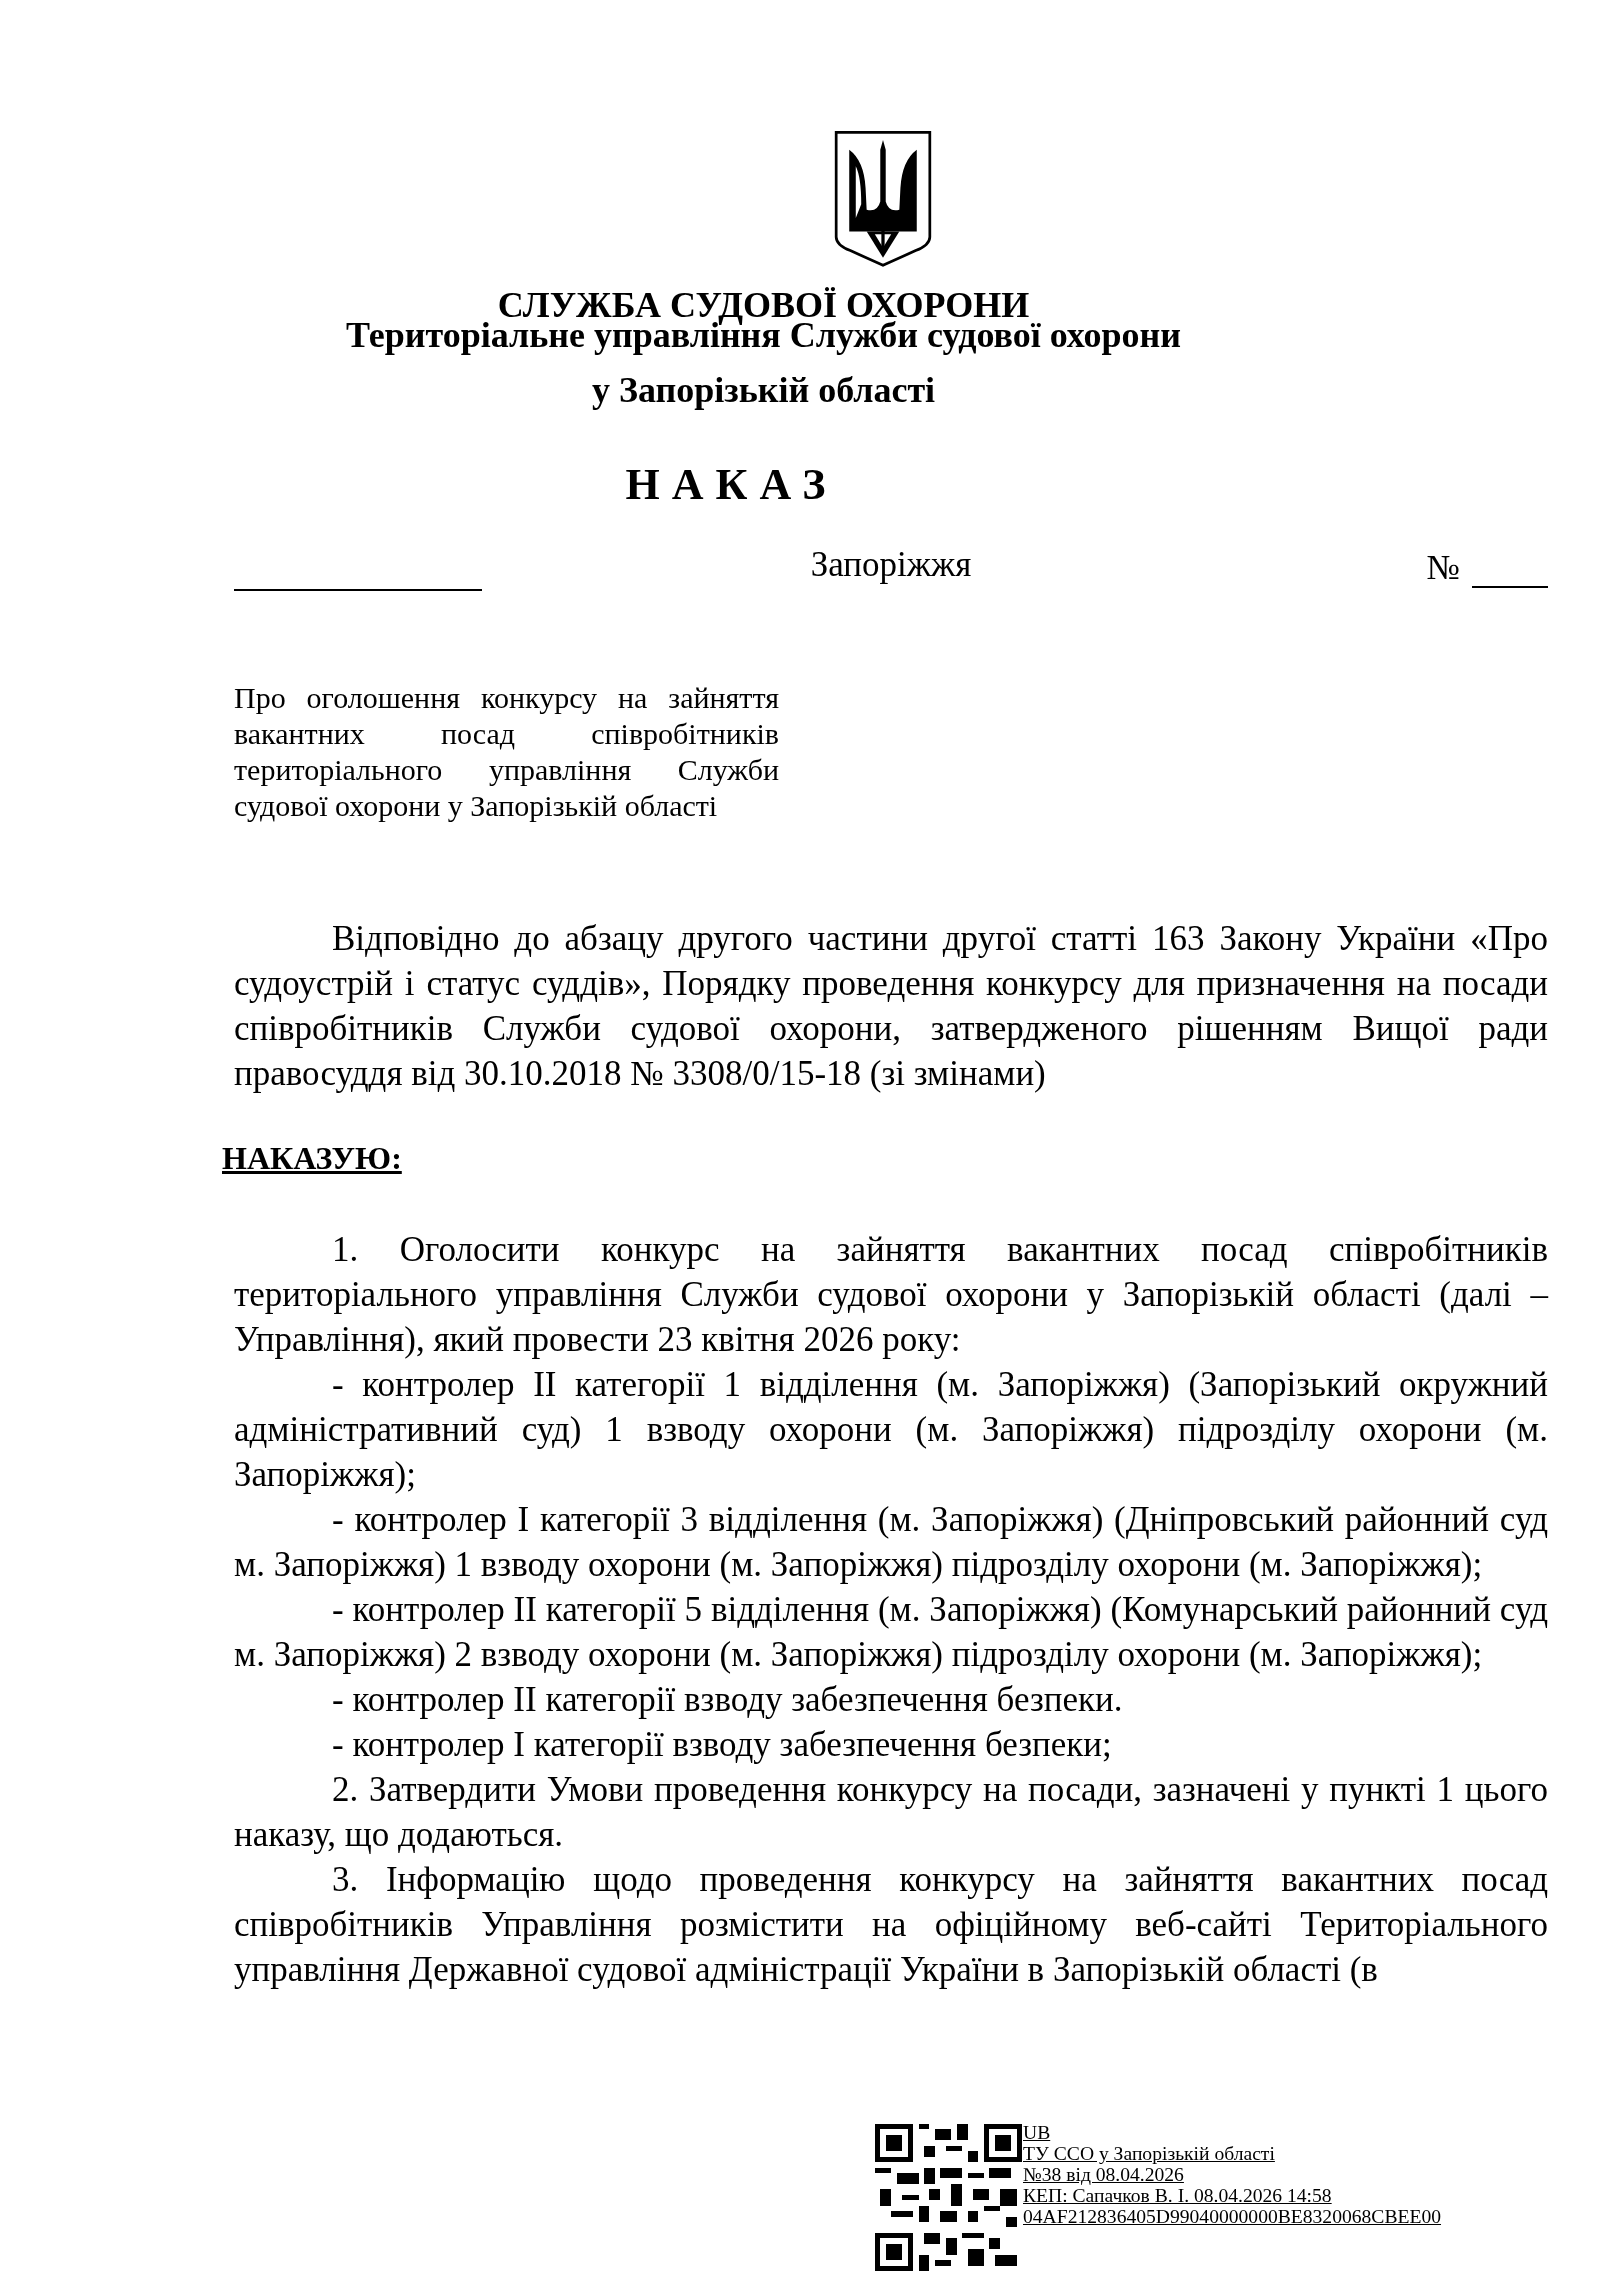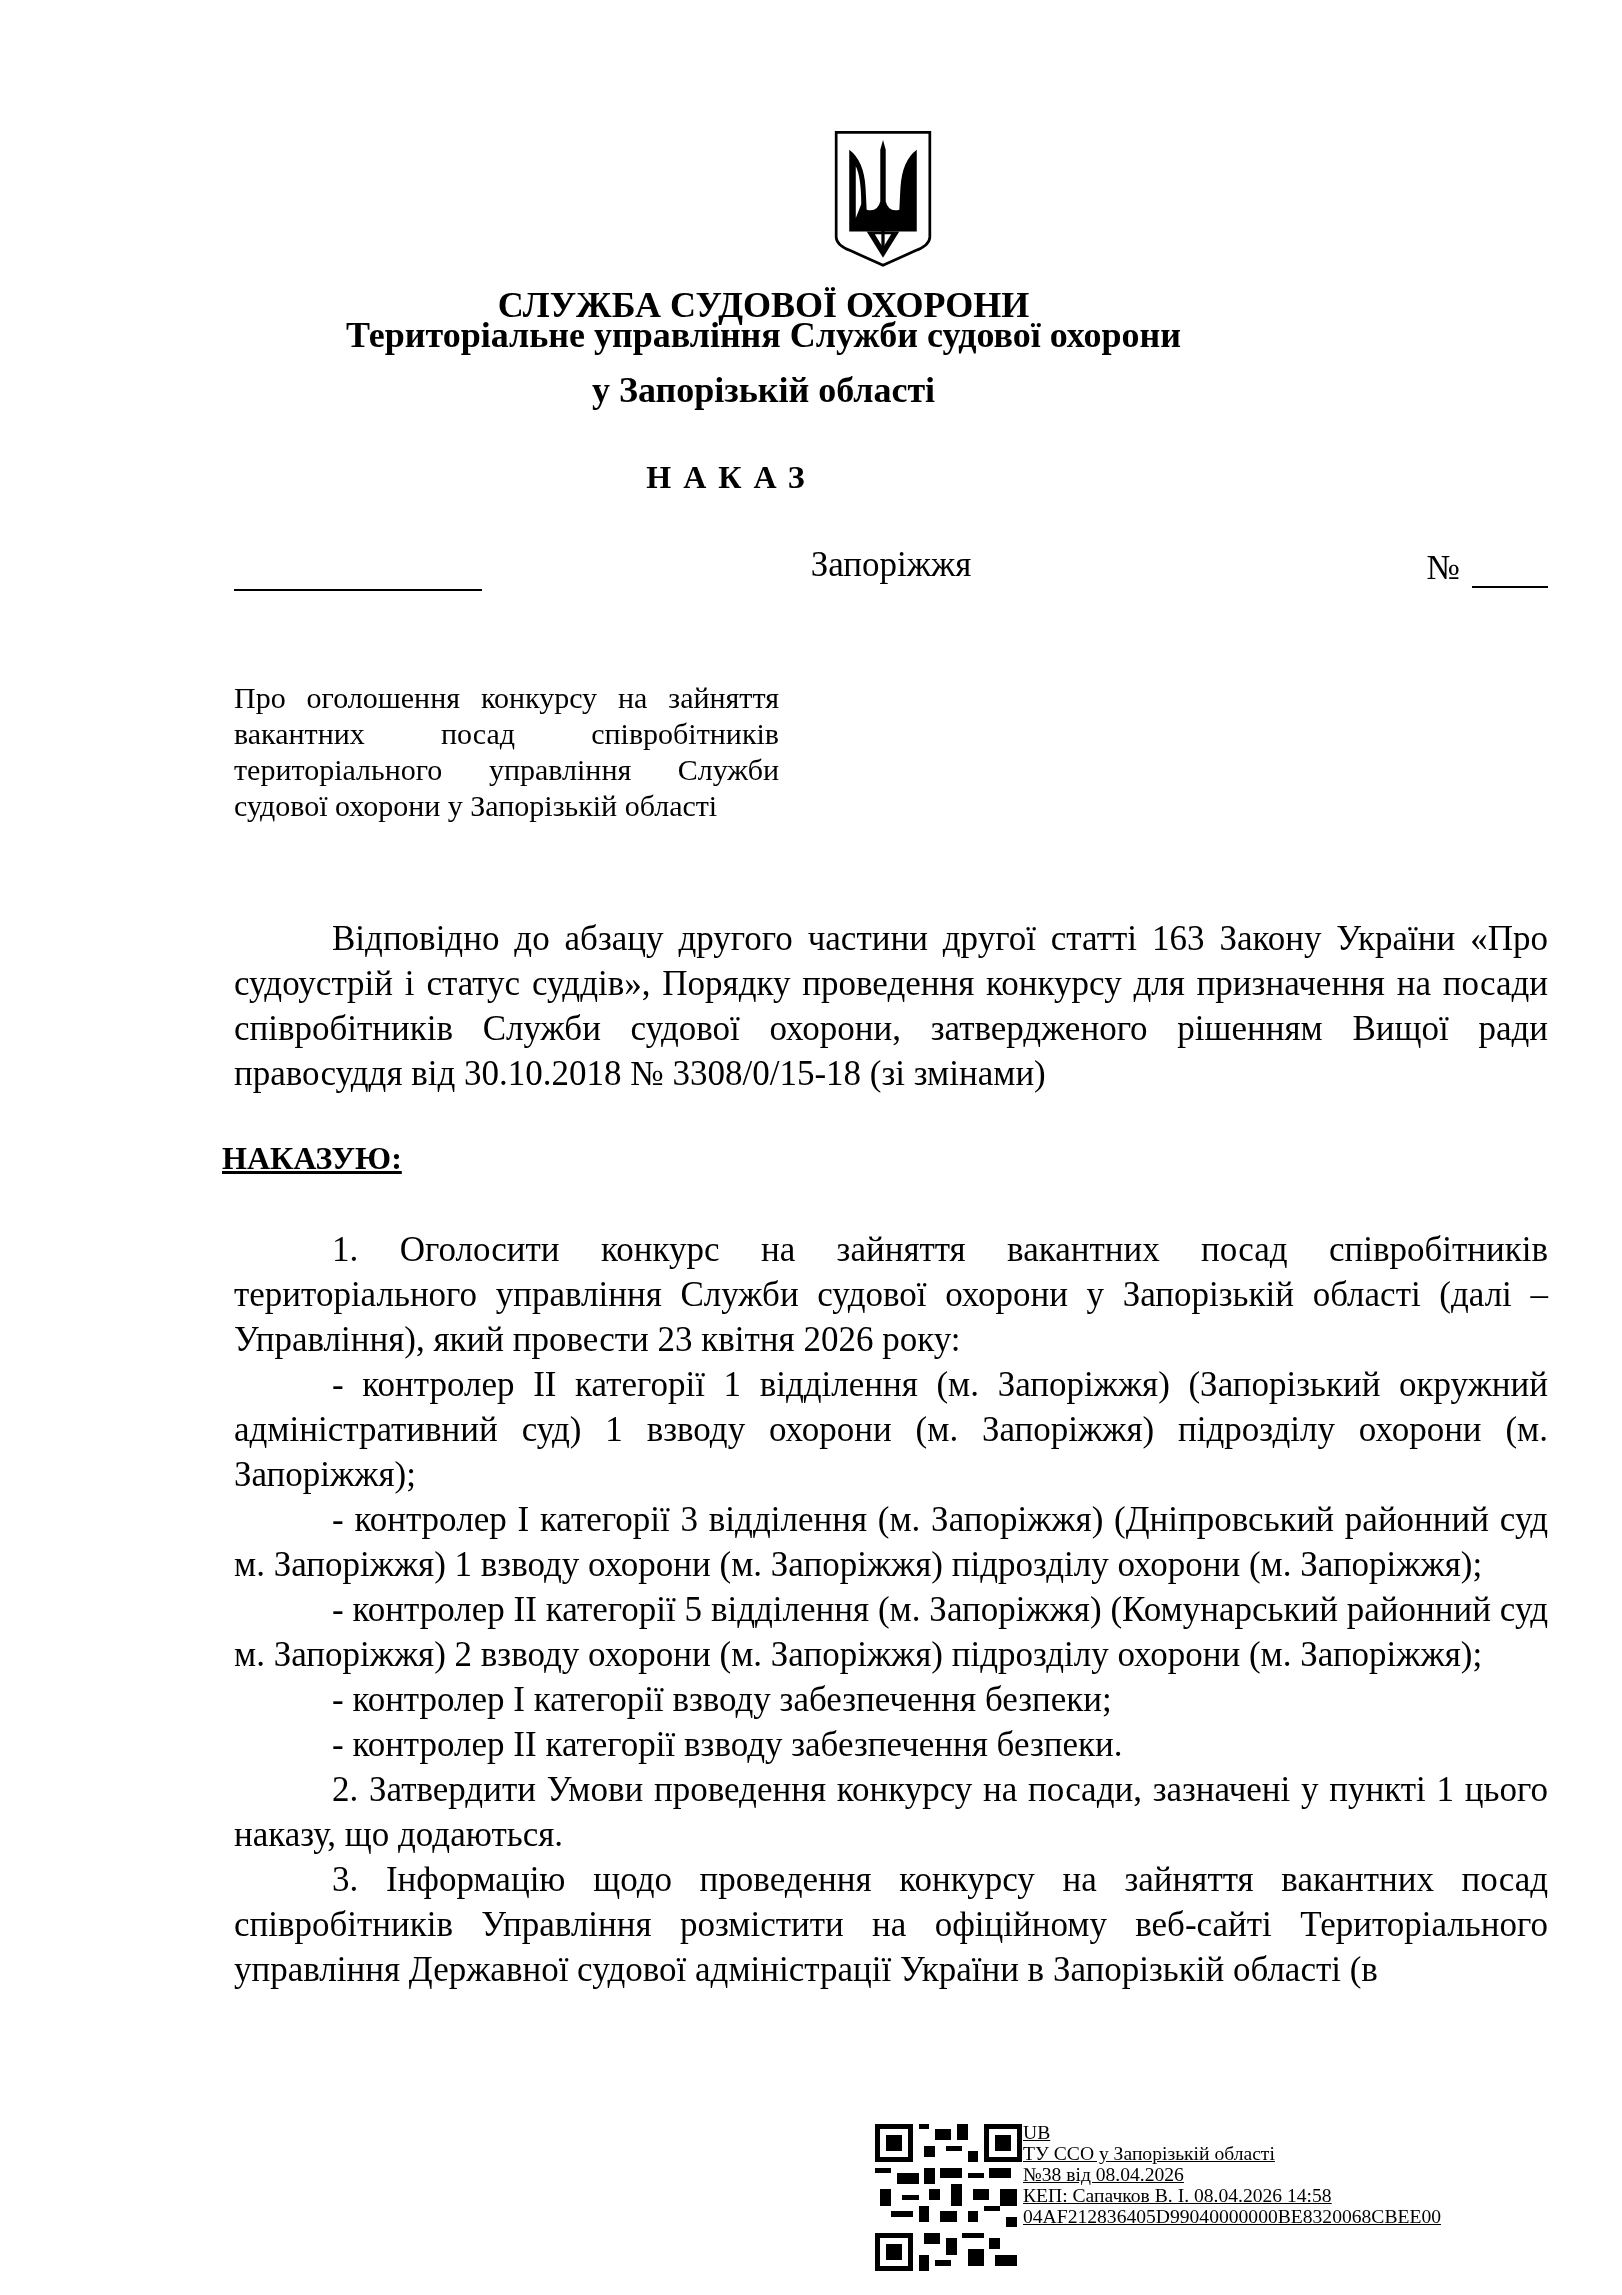--- a/index.html
+++ b/index.html
@@ -4,21 +4,21 @@
   <style>
     html, body { margin: 0; padding: 0; background: #ffffff; }
     body { width: 1623px; height: 2295px; position: relative; overflow: hidden;
            font-family: "Liberation Serif", "DejaVu Serif", serif; color: #000; }
     .abs { position: absolute; }
     .emblem { left: 834px; top: 128px; width: 98px; height: 139px; }
     .hdr { left: 0; width: 1527px; text-align: center; font-weight: bold; font-size: 36px; line-height: 43px; }
     .h1 { top: 284px; }
     .h2 { top: 314px; }
     .h3 { top: 369px; }
-    .nakaz { top: 459px; left: 0; width: 1463px; text-align: center; font-weight: bold; font-size: 32px; letter-spacing: 12px; }
+    .nakaz { top: 459px; left: 0; width: 1463px; text-align: center; font-weight: bold; font-size: 44px; letter-spacing: 12px; }
     .dateline { top: 545px; left: 234px; width: 1314px; height: 49px; font-size: 35px; }
     .date-blank { position: absolute; left: 0; top: 44px; width: 248px; border-bottom: 2.7px solid #000; }
     .city { position: absolute; left: 0; width: 1314px; text-align: center; top: 0; }
     .num { position: absolute; right: 0; top: 0; display: flex; align-items: flex-end; }
     .num-blank { display: inline-block; width: 76px; border-bottom: 2.7px solid #000; margin-left: 12px; height: 41px; }
     .subject { top: 680px; left: 234px; width: 545px; font-size: 30px; line-height: 36px; text-align: justify; }
     .body { left: 234px; width: 1314px; font-size: 35px; line-height: 45px; text-align: justify; }
     .body p { margin: 0; text-indent: 98px; }
     .basis { top: 916px; }
     .order { top: 1140px; left: 222px; font-weight: bold; font-size: 32px; text-decoration: underline; }
@@ -61,22 +61,22 @@
   <p>Відповідно до абзацу другого частини другої статті 163 Закону України «Про судоустрій і статус суддів», Порядку проведення конкурсу для призначення на посади співробітників Служби судової охорони, затвердженого рішенням Вищої ради правосуддя від 30.10.2018 № 3308/0/15-18 (зі змінами)</p>
 </div>
 
 <div class="abs order">НАКАЗУЮ:</div>
 
 <div class="abs body items">
   <p>1. Оголосити конкурс на зайняття вакантних посад співробітників територіального управління Служби судової охорони у Запорізькій області (далі – Управління), який провести 23 квітня 2026 року:</p>
   <p>- контролер ІІ категорії 1 відділення (м. Запоріжжя) (Запорізький окружний адміністративний суд) 1 взводу охорони (м. Запоріжжя) підрозділу охорони (м. Запоріжжя);</p>
   <p>- контролер І категорії 3 відділення (м. Запоріжжя) (Дніпровський районний суд м. Запоріжжя) 1 взводу охорони (м. Запоріжжя) підрозділу охорони (м. Запоріжжя);</p>
   <p>- контролер ІІ категорії 5 відділення (м. Запоріжжя) (Комунарський районний суд м. Запоріжжя) 2 взводу охорони (м. Запоріжжя) підрозділу охорони (м. Запоріжжя);</p>
+  <p>- контролер ІІ категорії взводу забезпечення безпеки.</p>
   <p>- контролер І категорії взводу забезпечення безпеки;</p>
-  <p>- контролер ІІ категорії взводу забезпечення безпеки.</p>
   <p>2. Затвердити Умови проведення конкурсу на посади, зазначені у пункті 1 цього наказу, що додаються.</p>
   <p>3. Інформацію щодо проведення конкурсу на зайняття вакантних посад співробітників Управління розмістити на офіційному веб-сайті Територіального управління Державної судової адміністрації України в Запорізькій області (в</p>
 </div>
 
 <div class="abs sig">
   <div class="qr">
     <svg width="147" height="147" viewBox="0 0 27 27" shape-rendering="crispEdges">
       <rect width="27" height="27" fill="#fff"></rect>
       <g fill="#000">
         <rect x="0" y="0" width="7" height="7"></rect>

